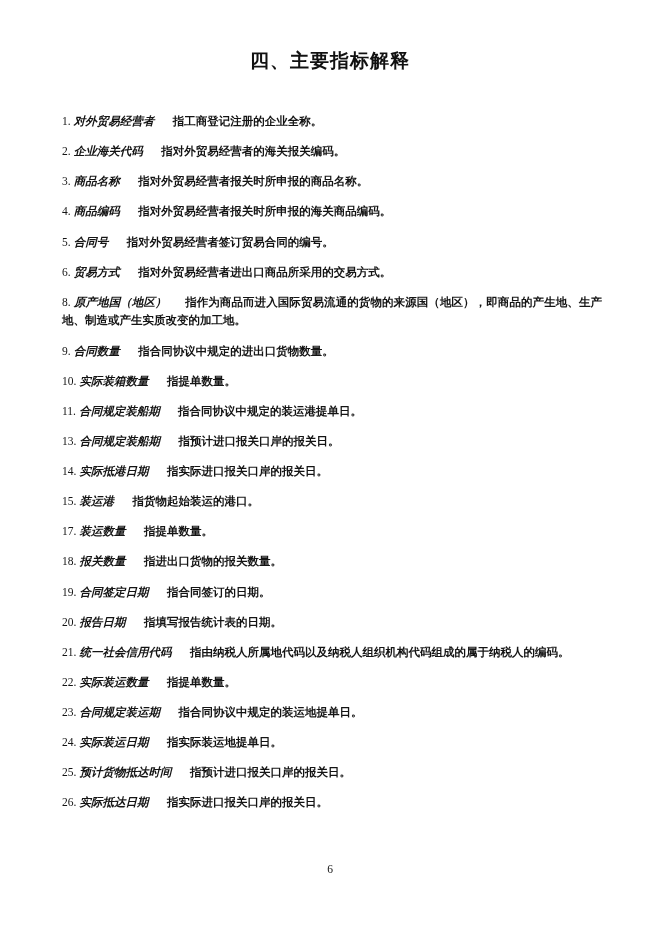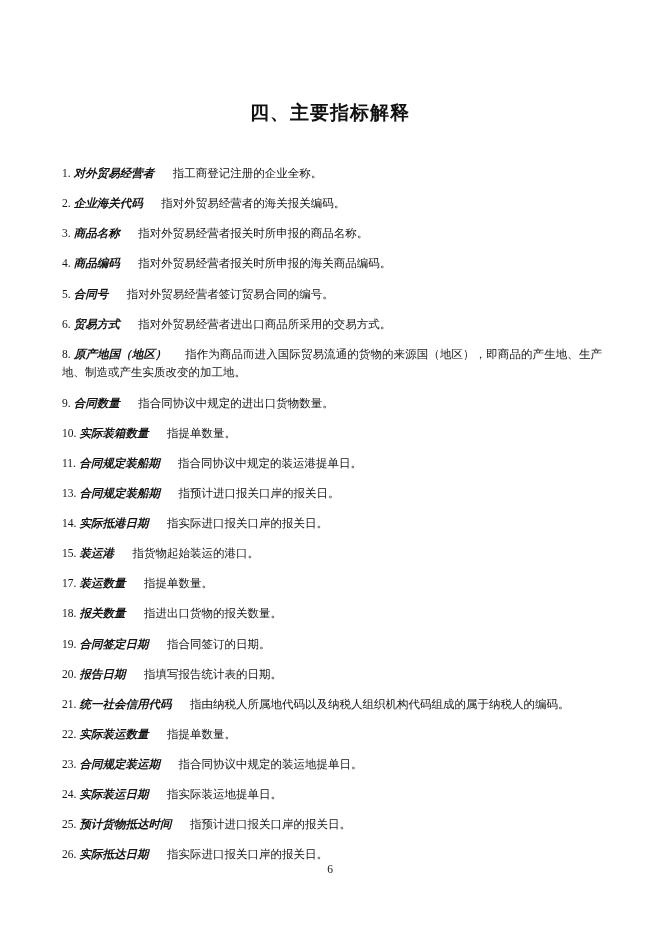--- a/index.html
+++ b/index.html
@@ -21,21 +21,21 @@
     box-sizing: border-box;
     padding: 0;
     position: relative;
   }
   .doc-title {
     text-align: center;
     font-size: 19px;
     font-weight: bold;
     letter-spacing: 1px;
     margin: 0;
-    padding-top: 100px;
+    padding-top: 48px;
     font-family: "Liberation Sans", "DejaVu Sans", sans-serif;
   }
   .body-block {
     margin-top: 38px;
     padding-left: 62px;
     padding-right: 58px;
   }
   .item {
     font-size: 11.5px;
     line-height: 1.62;
@@ -49,21 +49,21 @@
   }
   .item .term {
     font-weight: bold;
     font-style: italic;
   }
   .item .gap {
     display: inline-block;
     width: 12px;
   }
   .item .desc {
-    font-weight: normal;
+    font-weight: bold;
   }
   .page-number {
     position: absolute;
     left: 0;
     right: 0;
     bottom: 58px;
     text-align: center;
     font-size: 11.5px;
     font-family: "Liberation Serif", "DejaVu Serif", serif;
     color: #111111;

